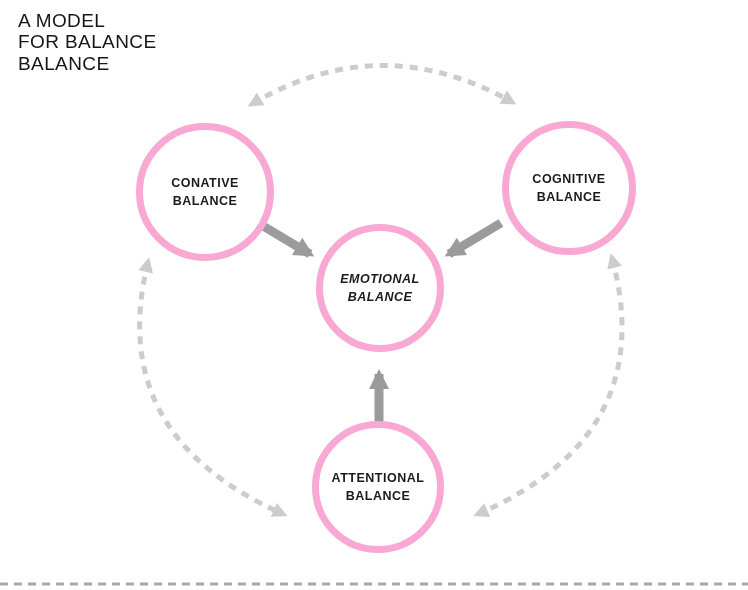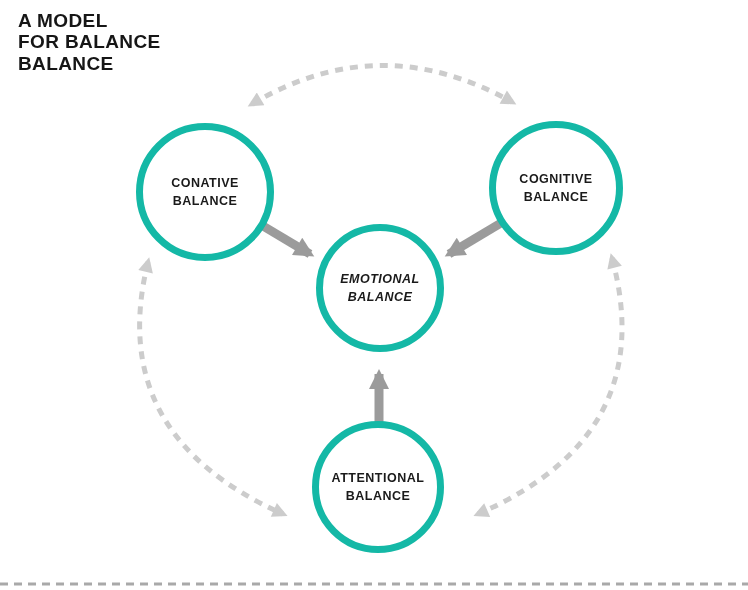--- a/index.html
+++ b/index.html
@@ -6,26 +6,26 @@
   #stage{
     position:relative;
     width:748px;height:590px;
     background:#ffffff;
     overflow:hidden;
     font-family:"Liberation Sans", sans-serif;
   }
   #diagram-svg{position:absolute;left:0;top:0;z-index:1;}
   .title{
     position:absolute;left:18px;top:10px;z-index:3;
-    color:#161616;font-weight:700;font-size:19px;line-height:1.13;
+    color:#161616;font-weight:400;font-size:19px;line-height:1.13;
     letter-spacing:0.4px;
   }
   .circle{
     position:absolute;z-index:2;box-sizing:border-box;
-    border:7px solid #14b8a6;border-radius:50%;background:#ffffff;
+    border:7px solid #f9a8d4;border-radius:50%;background:#ffffff;
     display:flex;flex-direction:column;align-items:center;justify-content:center;
   }
   .nl{
     color:#1a1a1a;font-weight:700;font-size:12.5px;line-height:1.45;
     letter-spacing:0.5px;text-align:center;white-space:nowrap;
   }
 </style>
 </head>
 <body>
 
@@ -56,21 +56,21 @@
     <div>A MODEL</div>
     <div>FOR BALANCE</div>
     <div>BALANCE</div>
   </div>
 
   <div class="circle" style="left:136px;top:123px;width:138px;height:138px;">
     <span class="nl">CONATIVE</span>
     <span class="nl">BALANCE</span>
   </div>
 
-  <div class="circle" style="left:489px;top:121px;width:134px;height:134px;">
+  <div class="circle" style="left:502px;top:121px;width:134px;height:134px;">
     <span class="nl">COGNITIVE</span>
     <span class="nl">BALANCE</span>
   </div>
 
   <div class="circle" style="left:316px;top:224px;width:128px;height:128px;font-style:italic;">
     <span class="nl">EMOTIONAL</span>
     <span class="nl">BALANCE</span>
   </div>
 
   <div class="circle" style="left:312px;top:421px;width:132px;height:132px;justify-content:center;">

